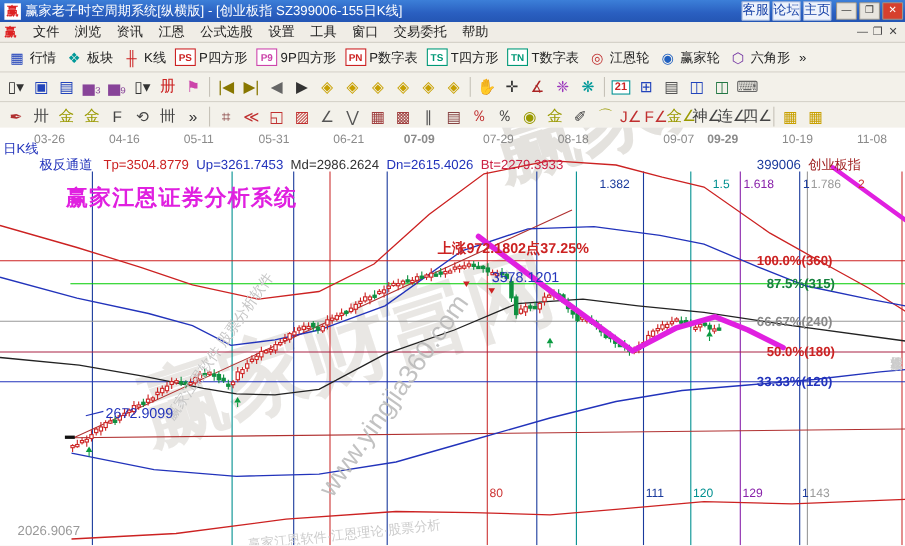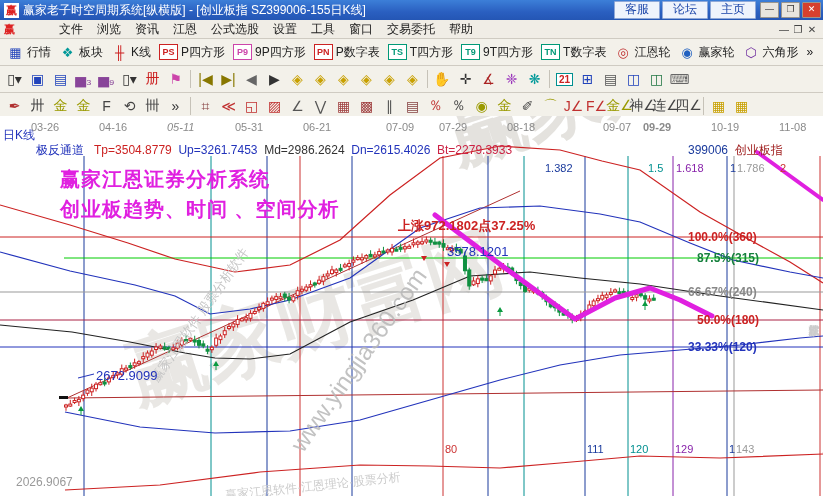--- a/index.html
+++ b/index.html
@@ -7,21 +7,21 @@
   .window{position:relative;width:823px;height:496px;overflow:hidden;background:#f1efe9;}
 
   
   .titlebar{height:20px;background:linear-gradient(180deg,#3c7fd8 0%,#2a5fc0 60%,#2456b4 100%);
     display:flex;align-items:center;padding:0 2px;color:#fff;font-size:12px;}
   .app-ico{width:15px;height:15px;background:#fff;color:#d22;font-weight:bold;font-size:11px;
     display:flex;align-items:center;justify-content:center;margin:0 4px 0 2px;}
   .title-text{white-space:nowrap;overflow:hidden;flex:0 1 auto;}
   .title-sp{flex:1;}
   .tb-txtbtn{background:#eef3fc;color:#1a44a8;border:1px solid #8fa8d8;border-radius:1px;
-    font-size:12px;padding:0 10px;height:16px;line-height:15px;margin-right:2px;cursor:pointer;}
+    font-size:12px;padding:0 0;height:16px;line-height:15px;margin-right:2px;cursor:pointer;}
   .winbtn{width:17px;height:14px;margin-left:2px;font-size:9px;line-height:13px;text-align:center;
     background:#e8e5de;color:#333;border:1px solid #9a968e;border-radius:1px;cursor:pointer;}
   .winbtn.close{background:#d6402e;color:#fff;font-weight:bold;}
 
   
   .menubar{height:18px;background:#f0ede6;border-bottom:1px solid #cfcbc2;display:flex;
     align-items:center;font-size:12px;color:#222;padding:0 4px;}
   .menu-ico{color:#d22;font-weight:bold;font-size:11px;margin-right:8px;}
   .menu-item{padding:0 7px;cursor:pointer;white-space:nowrap;}
   .menu-sp{flex:1;}
@@ -66,21 +66,21 @@
     <span class="tb-txtbtn">客服</span>
     <span class="tb-txtbtn">论坛</span>
     <span class="tb-txtbtn">主页</span>
     <span class="winbtn">—</span>
     <span class="winbtn">❐</span>
     <span class="winbtn close">✕</span>
   </div>
 
   <div class="menubar">
     <span class="menu-ico">赢</span>
-    <span id="menu-items" style="display:flex;margin-left:29px;">
+    <span id="menu-items" style="display:flex;">
         <span class="menu-item">文件</span>
         <span class="menu-item">浏览</span>
         <span class="menu-item">资讯</span>
         <span class="menu-item">江恩</span>
         <span class="menu-item">公式选股</span>
         <span class="menu-item">设置</span>
         <span class="menu-item">工具</span>
         <span class="menu-item">窗口</span>
         <span class="menu-item">交易委托</span>
         <span class="menu-item">帮助</span>
@@ -112,24 +112,20 @@
         <span class="tbadge" style="color: rgb(204, 68, 170);">P9</span>
         <span>9P四方形</span>
       </span>
       <span class="tbtn">
         <span class="tbadge" style="color: rgb(204, 34, 34);">PN</span>
         <span>P数字表</span>
       </span>
       <span class="tbtn">
         <span class="tbadge" style="color: rgb(0, 153, 119);">TS</span>
         <span>T四方形</span>
-      </span>
-      <span class="tbtn">
-        <span class="tbadge" style="color: rgb(0, 153, 119);">T9</span>
-        <span>9T四方形</span>
       </span>
       <span class="tbtn">
         <span class="tbadge" style="color: rgb(0, 153, 119);">TN</span>
         <span>T数字表</span>
       </span>
       <span class="tbtn">
         <span class="ticon" style="color: rgb(192, 48, 48);">◎</span>
         <span>江恩轮</span>
       </span>
       <span class="tbtn">
@@ -662,24 +658,24 @@
         <path d="M444,146 l6,0 l-3,5 z" fill="#cc2222"></path>
         <polyline points="435,99 505,152 575,203 615,182 650,172 680,184 712,200" fill="none" stroke="#e020e0" stroke-width="5" stroke-linecap="round" stroke-linejoin="round"></polyline>
         <polyline points="757,36 823,84" fill="none" stroke="#e020e0" stroke-width="4" stroke-linecap="round" stroke-linejoin="round"></polyline>
         <line x1="78" y1="262" x2="94" y2="258" stroke="#2233bb" stroke-width="1"></line>
       </svg>
 
     <div class="abs c-blue" style="left:3px;top:11px;font-size:12px;">日K线</div>
     <div id="dates-row">
         <div class="abs date-lab" style="left: 31px; top: 5px;">03-26</div>
         <div class="abs date-lab" style="left: 99px; top: 5px;">04-16</div>
-        <div class="abs date-lab" style="left: 167px; top: 5px; font-style: italic;">05-11</div>
+        <div class="abs date-lab" style="left: 167px; top: 5px;">05-11</div>
         <div class="abs date-lab" style="left: 235px; top: 5px;">05-31</div>
         <div class="abs date-lab" style="left: 303px; top: 5px;">06-21</div>
-        <div class="abs date-lab" style="left: 386px; top: 5px;">07-09</div>
+        <div class="abs date-lab" style="left: 367px; top: 5px; font-weight: bold;">07-09</div>
         <div class="abs date-lab" style="left: 439px; top: 5px;">07-29</div>
         <div class="abs date-lab" style="left: 507px; top: 5px;">08-18</div>
         <div class="abs date-lab" style="left: 575px; top: 5px; margin-left: 28px;">09-07</div>
         <div class="abs date-lab" style="left: 643px; top: 5px; font-weight: bold;">09-29</div>
         <div class="abs date-lab" style="left: 711px; top: 5px;">10-19</div>
         <div class="abs date-lab" style="left: 779px; top: 5px;">11-08</div>
       </div>
 
     <div class="abs info-row" style="left:36px;top:26px;">
       <span class="c-blue">极反通道</span>&nbsp;&nbsp;
@@ -688,21 +684,20 @@
       <span class="c-dark">Md=2986.2624</span>&nbsp;
       <span class="c-blue">Dn=2615.4026</span>&nbsp;
       <span class="c-crim">Bt=2279.3933</span>
     </div>
     <div class="abs info-row" style="left:688px;top:26px;">
       <span style="color:#1a3a9c;">399006</span>&nbsp;
       <span style="color:#a02020;">创业板指</span>
     </div>
 
     <div class="abs brand" style="left:60px;top:50px;">赢家江恩证券分析系统</div>
-    <div class="abs brand" style="left:60px;top:80px;">创业板趋势、时间 、空间分析</div>
 
     <div class="abs" id="rise-label" style="color: rgb(204, 34, 34); font-size: 13px; font-weight: bold; left: 398px; top: 101px;">上涨972.1802点37.25%</div>
     <div class="abs" id="peak-label" style="color: rgb(34, 51, 187); font-size: 13px; left: 447px; top: 128px;">3578.1201</div>
     <div class="abs" id="low-label" style="color: rgb(34, 51, 187); font-size: 13px; left: 96px; top: 252px;">2672.9099</div>
     <div class="abs" id="bottom-label" style="color: rgb(153, 153, 153); font-size: 12px; left: 16px; top: 359px;">2026.9067</div>
   <div class="abs v-label" style="color: rgb(204, 51, 51); top: 327px; left: 445px;">80</div>
       <div class="abs v-label" style="color: rgb(26, 58, 156); top: 46px; left: 545px;">1.382</div>
       <div class="abs v-label" style="color: rgb(26, 58, 156); top: 327px; left: 587px;">111</div>
       <div class="abs v-label" style="color: rgb(0, 144, 144); top: 46px; left: 648px;">1.5</div>
       <div class="abs v-label" style="color: rgb(0, 144, 144); top: 327px; left: 630px;">120</div>

